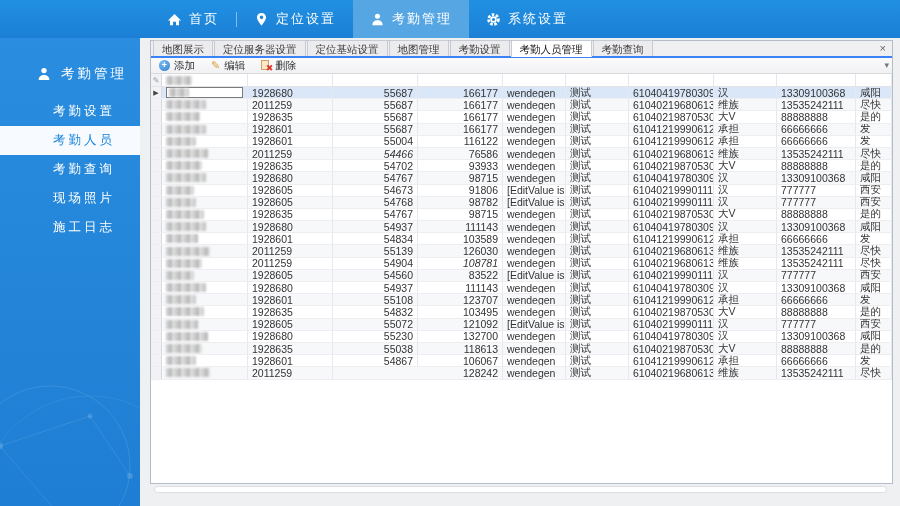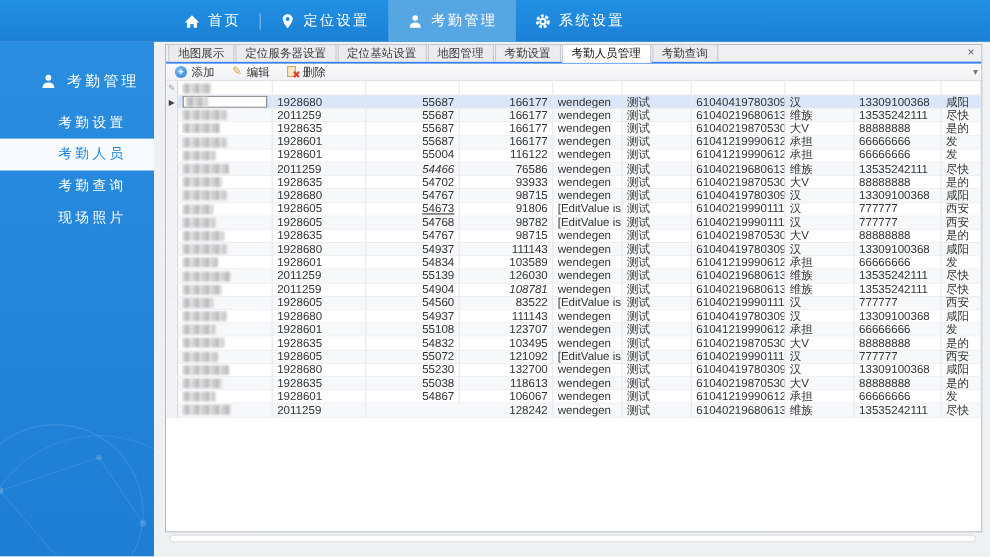--- a/index.html
+++ b/index.html
@@ -138,20 +138,21 @@
         <circle cx="8" cy="4.6" r="2.7" fill="#fff"></circle>
         <path d="M2.6 14 C2.6 10.4 5 8.9 8 8.9 C11 8.9 13.4 10.4 13.4 14 Z" fill="#fff"></path>
       </svg>
       <span>考勤管理</span>
     </div>
     <div class="side-items" id="side-items">
         <div class="side-item">考勤设置</div>
         <div class="side-item active">考勤人员</div>
         <div class="side-item">考勤查询</div>
         <div class="side-item">现场照片</div>
+        <div class="side-item">施工日志</div>
       </div>
   </div>
 
   <div class="main">
     <div class="panel">
       <div class="tabstrip" id="tabstrip">
           <div class="tab">地图展示</div>
           <div class="tab">定位服务器设置</div>
           <div class="tab">定位基站设置</div>
           <div class="tab">地图管理</div>
@@ -318,21 +319,21 @@
               <div class="gcell" style="width: 63px; min-width: 63px;">汉</div>
               <div class="gcell" style="width: 79px; min-width: 79px;">13309100368</div>
               <div class="gcell" style="flex: 1 1 0%; min-width: 0px;">咸阳</div>
             </div>
             <div class="grow">
               <div class="gcell ind"></div>
               <div class="gcell" style="width: 86px; min-width: 86px;">
                 <span class="mosaic" style="width: 28px;"></span>
               </div>
               <div class="gcell" style="width: 85px; min-width: 85px;">1928605</div>
-              <div class="gcell num" style="width: 85px; min-width: 85px; text-decoration: underline;">54673</div>
+              <div class="gcell num" style="width: 85px; min-width: 85px;">54673</div>
               <div class="gcell num" style="width: 85px; min-width: 85px;">91806</div>
               <div class="gcell" style="width: 63px; min-width: 63px;">[EditValue is null]</div>
               <div class="gcell" style="width: 63px; min-width: 63px;">测试</div>
               <div class="gcell" style="width: 85px; min-width: 85px;">610402199901112...</div>
               <div class="gcell" style="width: 63px; min-width: 63px;">汉</div>
               <div class="gcell" style="width: 79px; min-width: 79px;">777777</div>
               <div class="gcell" style="flex: 1 1 0%; min-width: 0px;">西安</div>
             </div>
             <div class="grow alt">
               <div class="gcell ind"></div>

